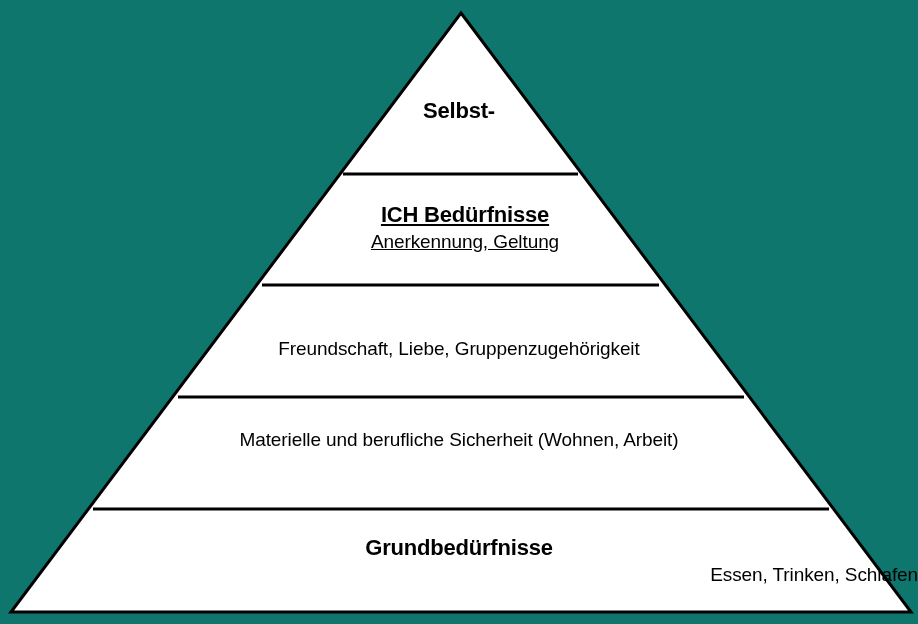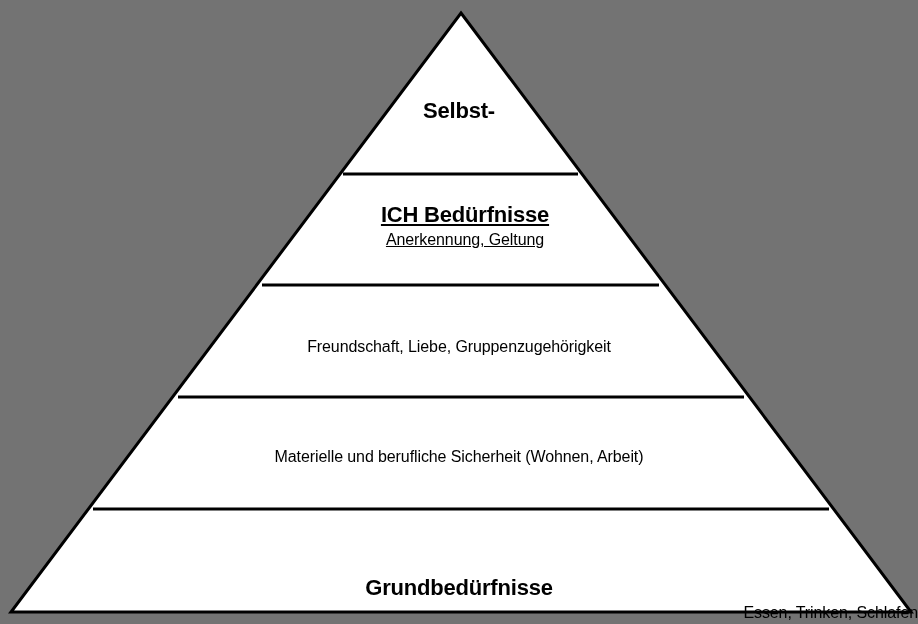--- a/index.html
+++ b/index.html
@@ -8,21 +8,21 @@
     background: #ffffff;
   }
   body {
     font-family: "Liberation Sans", sans-serif;
     color: #000000;
   }
   #diagram-root {
     position: relative;
     width: 918px;
     height: 624px;
-    background: #737373;
+    background: #0f766e;
     overflow: hidden;
   }
   #pyramid-svg {
     position: absolute;
     top: 0;
     left: 0;
     width: 918px;
     height: 624px;
   }
   .level-text {
@@ -31,21 +31,21 @@
     line-height: 1.12;
     white-space: nowrap;
   }
   .level-title {
     font-weight: bold;
     font-size: 22px;
     letter-spacing: -0.2px;
   }
   .level-sub {
     font-weight: normal;
-    font-size: 16px;
+    font-size: 19px;
     letter-spacing: -0.1px;
   }
   .lv-title-wrap, .lv-sub-wrap {
     display: block;
   }
   
   #level-5-text {
     left: 0; right: 0;
     top: 98px;
   }
@@ -65,26 +65,25 @@
     top: 317px;
   }
   #level-3-text .level-sub {
     margin-top: 21px;
   }
   #level-2-text {
     left: 0; right: 0;
     top: 429px;
   }
   #level-2-text .level-sub {
-    margin-top: 19px;
+    margin-top: 0;
   }
   #level-1-text {
     left: 0; right: 0;
     top: 536px;
-    margin-top: 40px;
   }
   #level-1-text .level-sub {
     margin-top: 3px;
     text-align: right;
   }
 </style>
 </head>
 <body>
 
 <div id="diagram-root">

